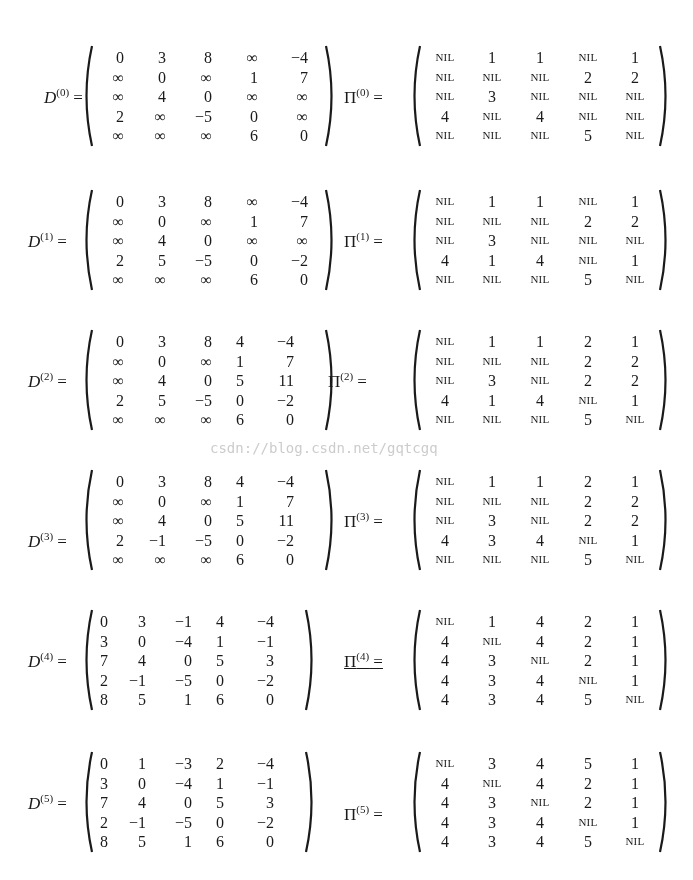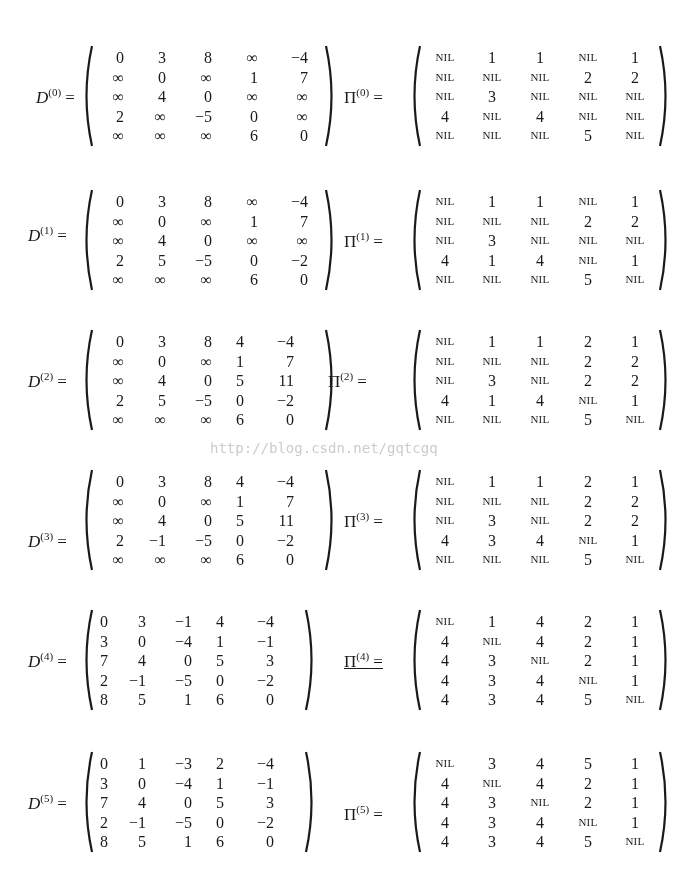--- a/index.html
+++ b/index.html
@@ -17,21 +17,21 @@
   .pgrid .cell { text-align: center; }
   .nil { font-size: 11px; letter-spacing: 0.3px; }
   .watermark { position: absolute; left: 210px; top: 440px; font-family: "DejaVu Sans Mono", monospace;
                font-size: 14px; color: #cccccc; white-space: nowrap; }
 </style>
 </head>
 <body>
 
 <div id="page">
     <div class="row" style="top: 36px;">
-      <div class="lbl" style="left: 36px; top: 50px;"><span class="sym">D</span><sup>(0)</sup><span> =</span></div>
+      <div class="lbl" style="left: 44px; top: 50px;"><span class="sym">D</span><sup>(0)</sup><span> =</span></div>
       <div class="mat" style="left: 80px; width: 258px;">
         <div class="paren" style="left: 0px;"><svg width="14" height="104" viewBox="0 0 14 104">
             <path d="M12 2 Q1 52 12 102" stroke="#1a1a1a" stroke-width="2.2" fill="none"></path>
           </svg></div>
         <div class="grid" style="left: 14px; width: 230px; grid-template-columns: 30px 42px 46px 46px 50px;">
           <div class="cell">0</div>
           <div class="cell">3</div>
           <div class="cell">8</div>
           <div class="cell">∞</div>
           <div class="cell">−4</div>
@@ -91,21 +91,21 @@
           <div class="cell nil">NIL</div>
           <div class="cell">5</div>
           <div class="cell nil">NIL</div>
         </div>
         <div class="paren" style="left: 250px;"><svg width="14" height="104" viewBox="0 0 14 104">
             <path d="M2 2 Q13 52 2 102" stroke="#1a1a1a" stroke-width="2.2" fill="none"></path>
           </svg></div>
       </div>
     </div>
     <div class="row" style="top: 180px;">
-      <div class="lbl" style="left: 28px; top: 44px;"><span class="sym">D</span><sup>(1)</sup><span> =</span></div>
+      <div class="lbl" style="left: 28px; top: 50px;"><span class="sym">D</span><sup>(1)</sup><span> =</span></div>
       <div class="mat" style="left: 80px; width: 258px;">
         <div class="paren" style="left: 0px;"><svg width="14" height="104" viewBox="0 0 14 104">
             <path d="M12 2 Q1 52 12 102" stroke="#1a1a1a" stroke-width="2.2" fill="none"></path>
           </svg></div>
         <div class="grid" style="left: 14px; width: 230px; grid-template-columns: 30px 42px 46px 46px 50px;">
           <div class="cell">0</div>
           <div class="cell">3</div>
           <div class="cell">8</div>
           <div class="cell">∞</div>
           <div class="cell">−4</div>
@@ -461,13 +461,13 @@
           <div class="cell">4</div>
           <div class="cell">5</div>
           <div class="cell nil">NIL</div>
         </div>
         <div class="paren" style="left: 250px;"><svg width="14" height="104" viewBox="0 0 14 104">
             <path d="M2 2 Q13 52 2 102" stroke="#1a1a1a" stroke-width="2.2" fill="none"></path>
           </svg></div>
       </div>
     </div>
   </div>
-<div class="watermark">http://blog.csdn.net/gqtcgq</div>
+<div class="watermark">csdn://blog.csdn.net/gqtcgq</div>
 
 </body></html>

